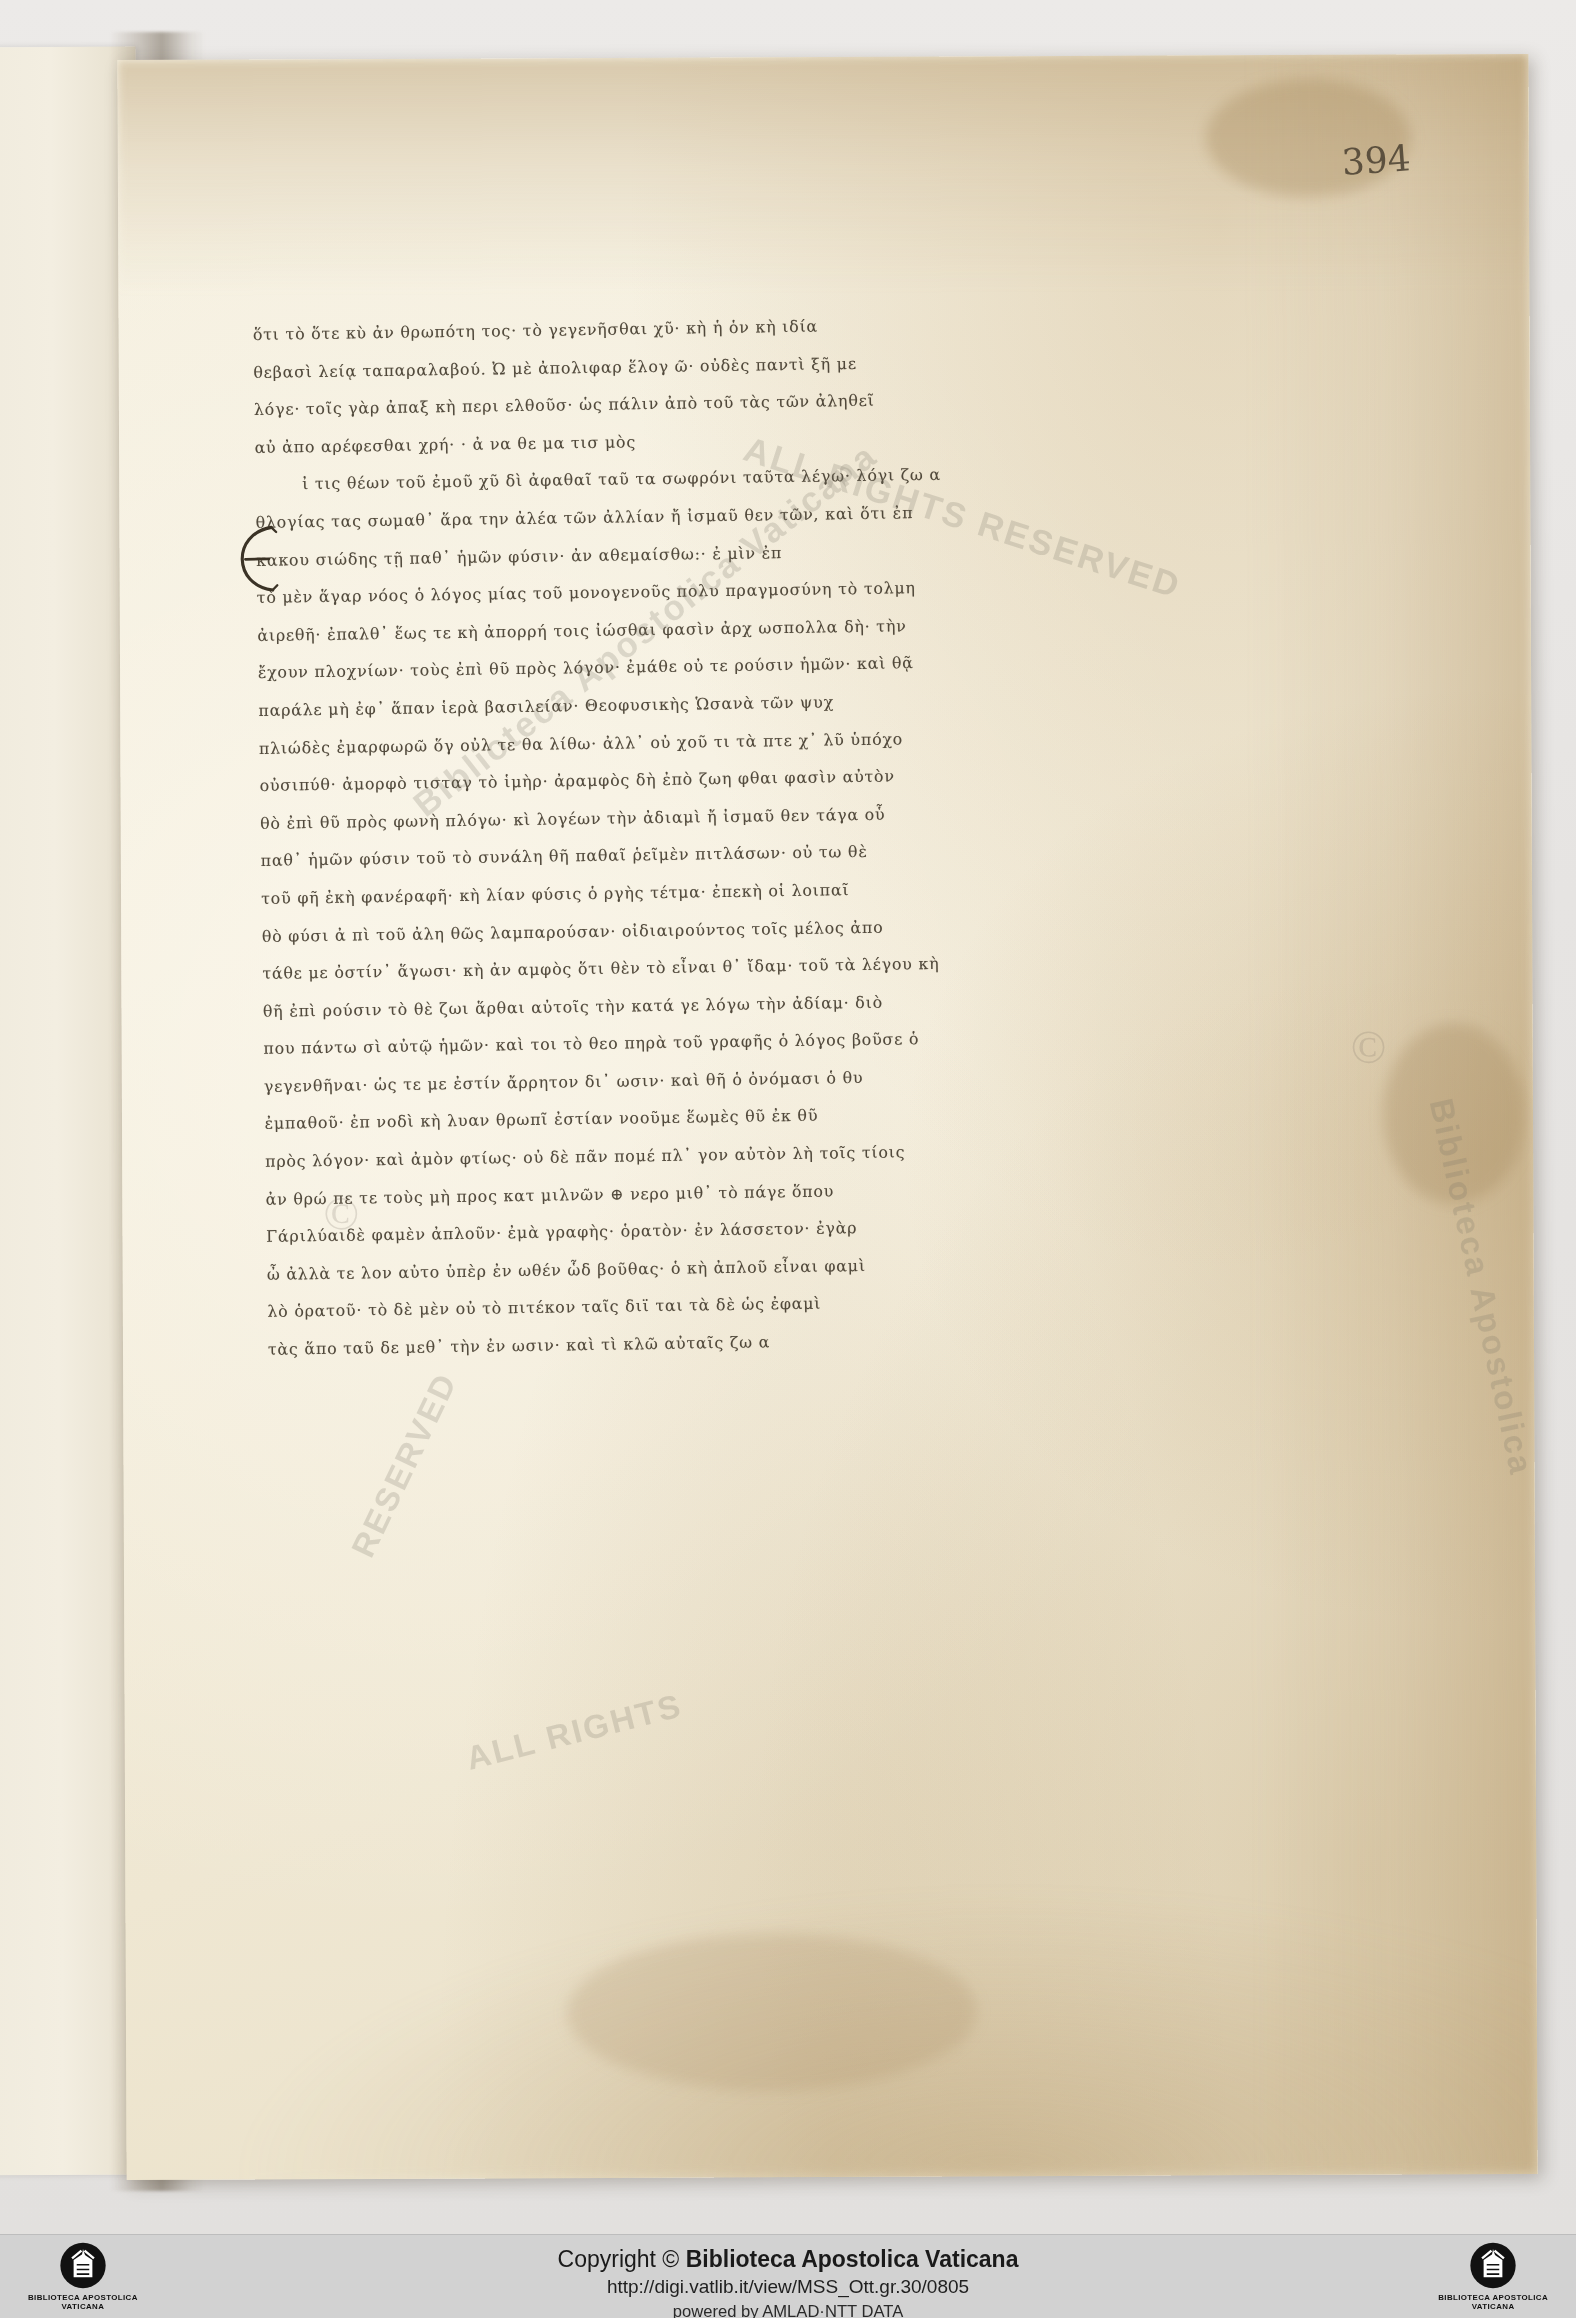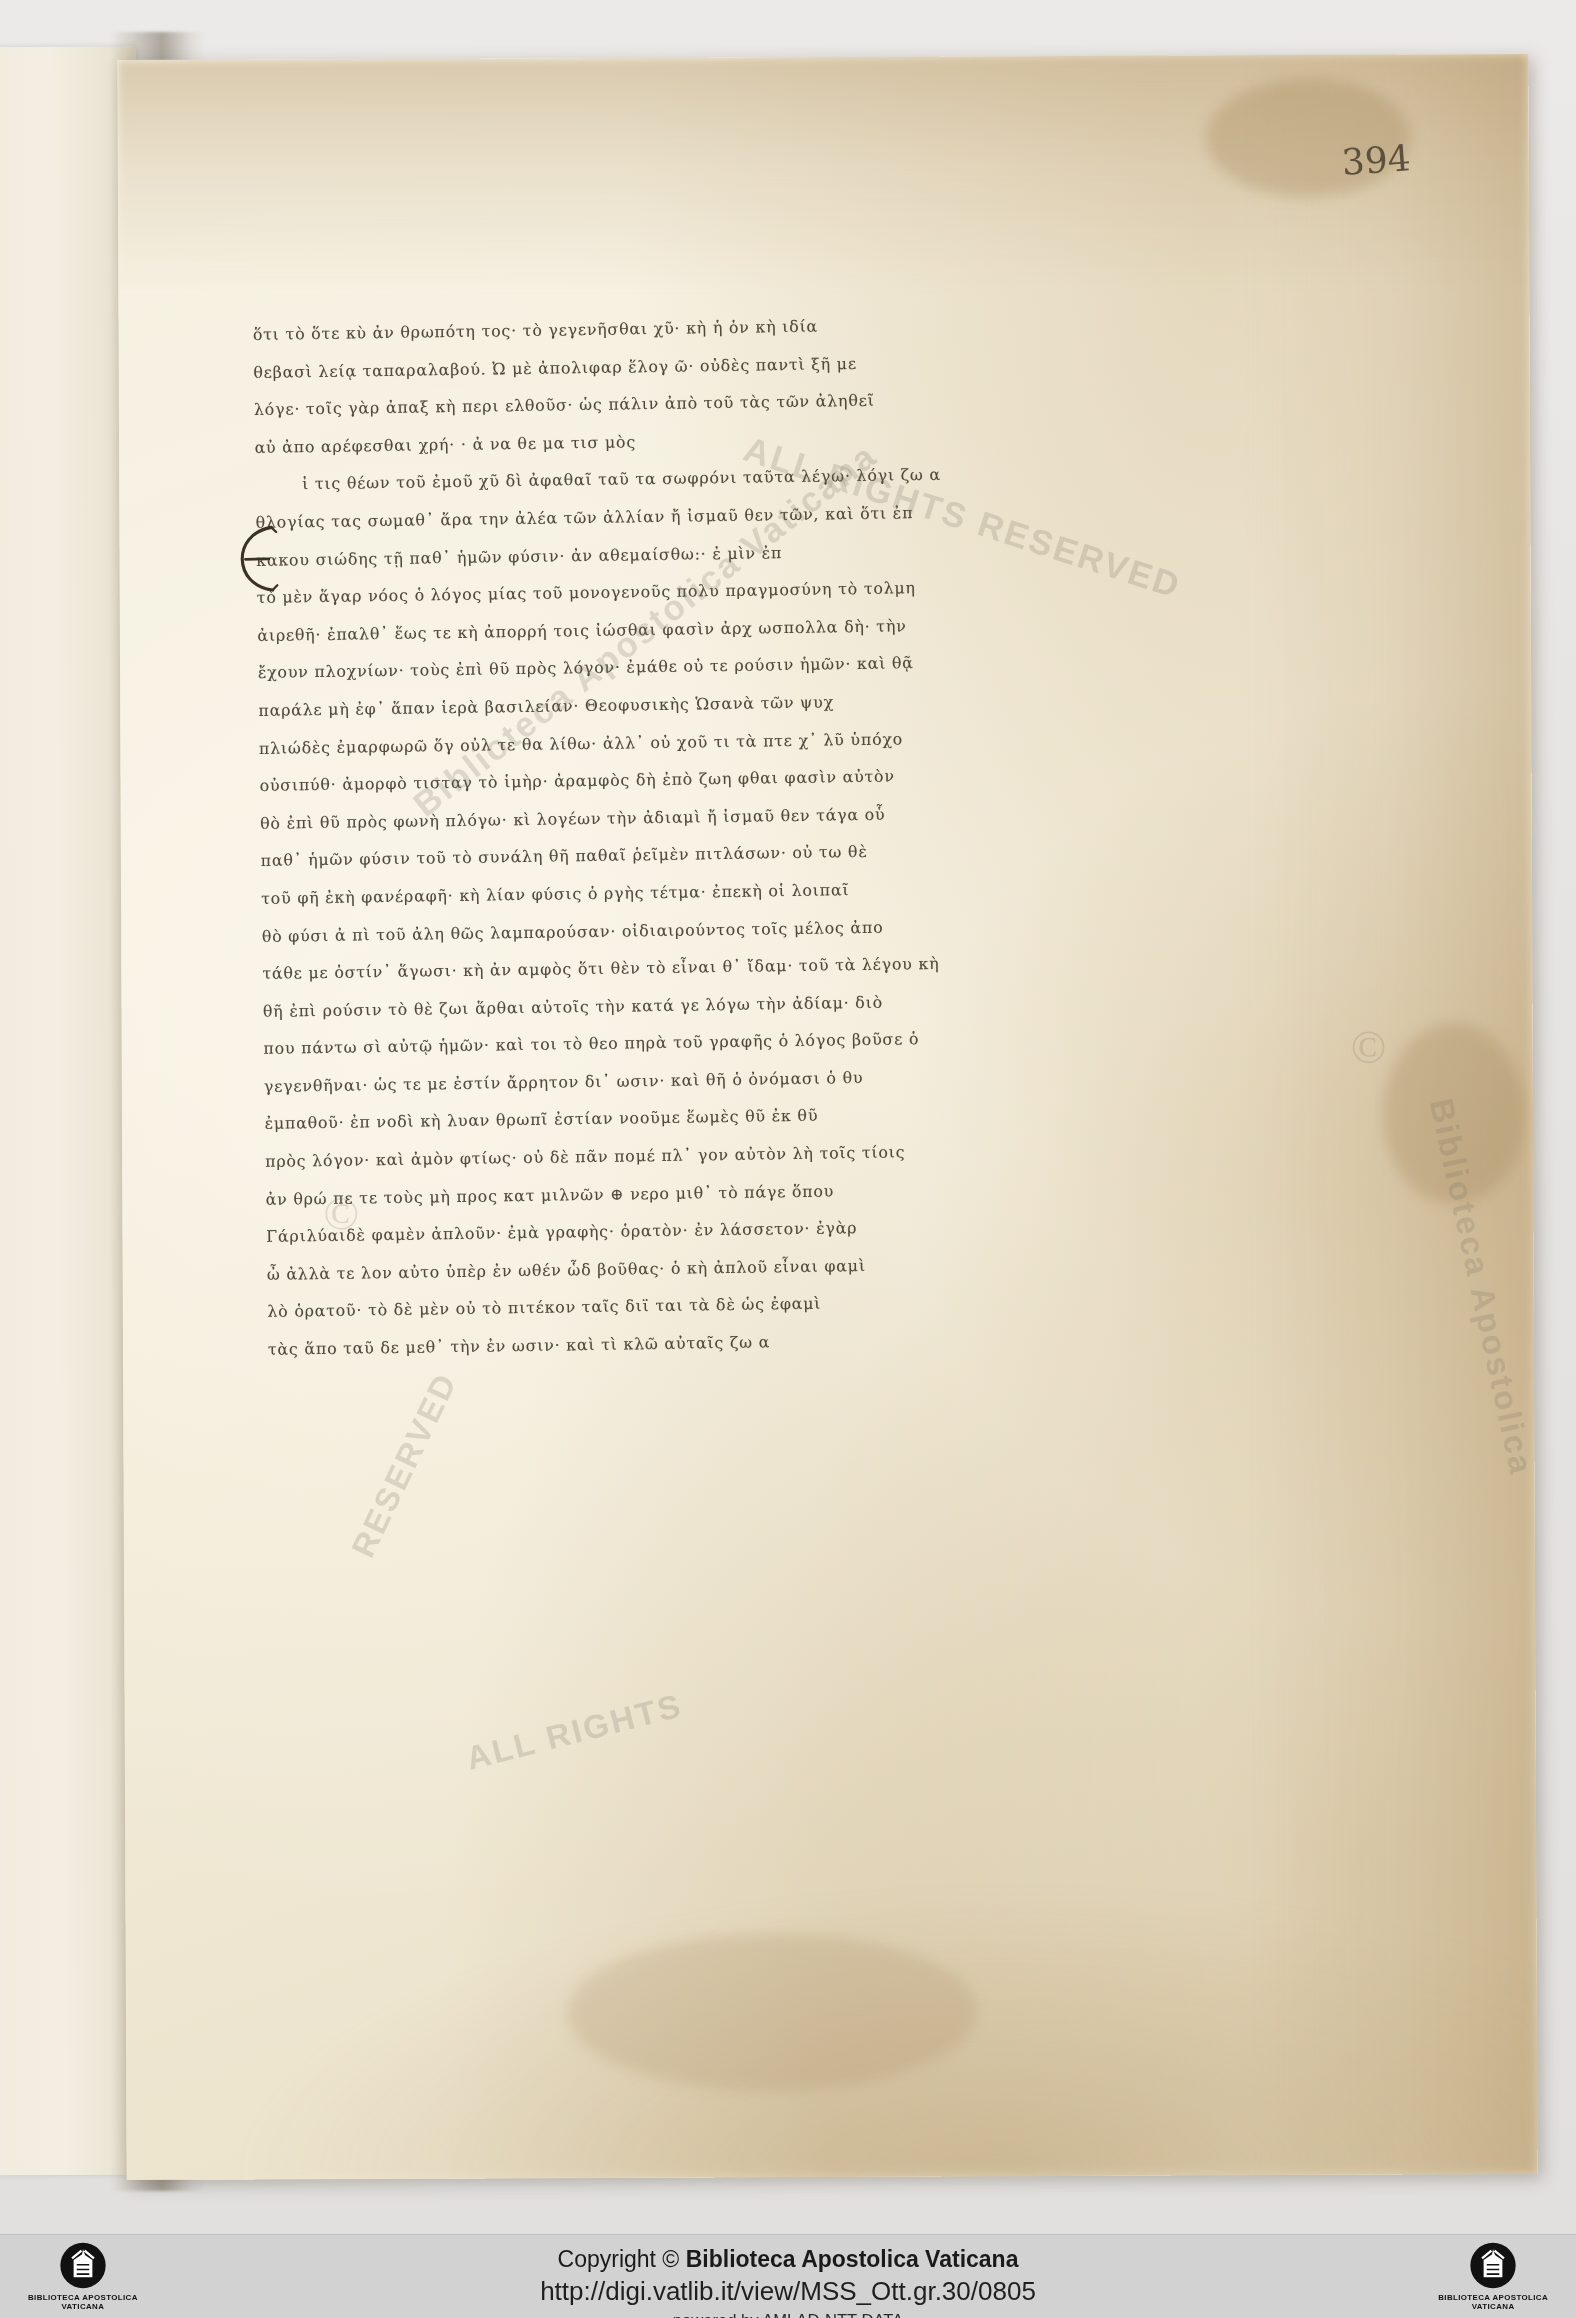--- a/index.html
+++ b/index.html
@@ -219,21 +219,21 @@
     text-align: center;
     padding-top: 9.5px;
   }
   #copyright-line {
     font-size: 23px;
     color: #1a1a1a;
     line-height: 1.25;
   }
   #copyright-line .strong { font-weight: bold; }
   #url-line {
-    font-size: 26px;
+    font-size: 19px;
     color: #1f1f1f;
     margin-top: 3.2px;
   }
   #powered-line {
     font-size: 16.6px;
     color: #2a2a2a;
     margin-top: 3.2px;
   }
   .footer-emblem {
     position: absolute;

